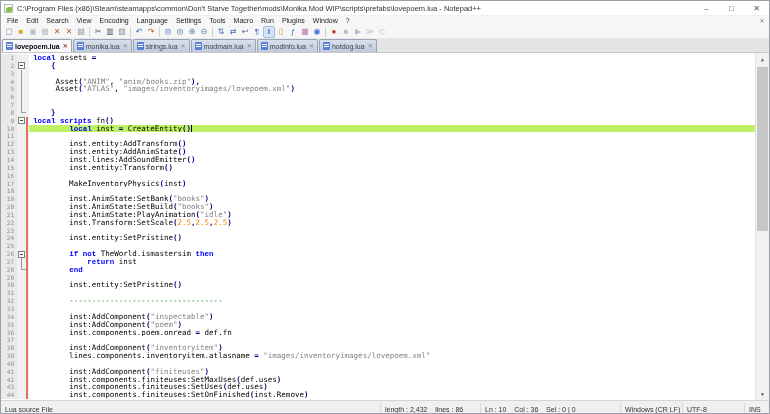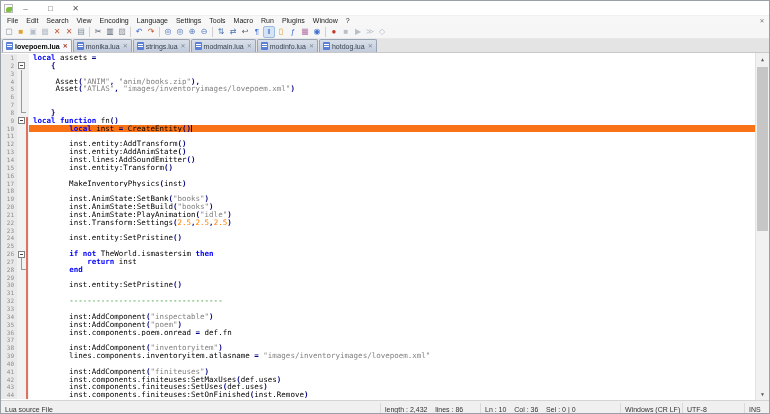--- a/index.html
+++ b/index.html
@@ -43,22 +43,22 @@
   .code-area { flex:1; overflow:hidden; padding-top:1px; }
   .row { display:flex; height:7.85px; line-height:7.85px; font-size:7.5px; }
   .ln { width:16px; flex:0 0 auto; background:#e9e9e9; color:#8c8c8c; text-align:right; padding-right:3px; font-size:6px; font-family:"DejaVu Sans Mono", monospace; }
   .fold { width:12px; flex:0 0 auto; background:#f1f1f1; position:relative; display:flex; align-items:center; }
   .fbox { width:7px; height:7px; border:1px solid #808080; background:#fff; position:relative; margin-left:1px; z-index:2; }
   .fbox::after { content:""; position:absolute; left:1px; right:1px; top:2px; height:1px; background:#444; }
   .fline { width:1px; height:100%; background:#9a9a9a; margin-left:4px; }
   .fcorner { width:5px; height:55%; border-left:1px solid #9a9a9a; border-bottom:1px solid #9a9a9a; align-self:flex-start; margin-left:4px; }
   .chg { position:absolute; right:1px; top:0; bottom:0; width:2px; background:#e0705f; z-index:1; }
   .txt { flex:1; white-space:pre; padding-left:4px; color:#000; overflow:hidden; }
-  .row.cur .txt { background:#f97316; }
-  .tk { color:#0000ff; font-weight:bold; }
+  .row.cur .txt { background:#bef264; }
+  .tk { color:#0000ff; font-weight:bold;font-family:Liberation Mono, monospace; }
   .ts { color:#808080; }
   .to { color:#000080; font-weight:bold; }
   .tn { color:#ff8000; }
   .tc { color:#008000; }
   .tp { color:#000;text-align:center; }
   .caret { display:inline-block; width:1px; height:7px; background:#000; vertical-align:-1px; }
   
   .vscroll { width:14px; flex:0 0 auto; background:#f1f1f1; border-left:1px solid #e2e2e2; position:relative; }
   .sc-arrow { position:absolute; left:0; right:0; height:12px; font-size:5px; text-align:center; line-height:12px; color:#5c5c5c; }
   .sc-up { top:0; } .sc-down { bottom:0; }
@@ -70,20 +70,21 @@
   .st-len { width:100px; } .st-pos { width:140px; } .st-eol { width:62px; } .st-enc { width:62px; }
   .st-ins { width:24px; border-right:none; }
 </style>
 </head>
 <body>
 
 <div class="window">
 
   <div class="titlebar">
     <span class="app-icon"></span>
+    <span class="title-text">C:\Program Files (x86)\Steam\steamapps\common\Don't Starve Together\mods\Monika Mod WIP\scripts\prefabs\lovepoem.lua - Notepad++</span>
     <span class="win-controls">
       <span class="win-btn">–</span>
       <span class="win-btn">□</span>
       <span class="win-btn">✕</span>
     </span>
   </div>
 
   <div class="menubar">
     <span class="menu-items">
         <span class="menu-item">File</span>
@@ -229,21 +230,21 @@
             <span class="fcorner"></span>
           </span>
           <span class="txt"><span class="tp">    </span><span class="to">}</span></span>
         </div>
         <div class="row">
           <span class="ln">9</span>
           <span class="fold">
             <span class="fbox"></span>
             <span class="chg"></span>
           </span>
-          <span class="txt"><span class="tk">local</span><span class="tp"> </span><span class="tk">function</span><span class="tp"> fn</span><span class="to">()</span></span>
+          <span class="txt"><span class="tk">local</span><span class="tp"> </span><span class="tk">scripts</span><span class="tp"> fn</span><span class="to">()</span></span>
         </div>
         <div class="row cur">
           <span class="ln">10</span>
           <span class="fold">
             <span class="chg"></span>
           </span>
           <span class="txt"><span class="tp">        </span><span class="tk">local</span><span class="tp"> inst </span><span class="to">=</span><span class="tp"> CreateEntity</span><span class="to">()</span><span class="caret"></span></span>
         </div>
         <div class="row">
           <span class="ln">11</span>
@@ -320,21 +321,21 @@
           <span class="fold">
             <span class="chg"></span>
           </span>
           <span class="txt"><span class="tp">        inst.AnimState:PlayAnimation</span><span class="to">(</span><span class="ts">"idle"</span><span class="to">)</span></span>
         </div>
         <div class="row">
           <span class="ln">22</span>
           <span class="fold">
             <span class="chg"></span>
           </span>
-          <span class="txt"><span class="tp">        inst.Transform:Settings</span><span class="to">(</span><span class="tn">2.5</span><span class="to">,</span><span class="tn">2.5</span><span class="to">,</span><span class="tn">2.5</span><span class="to">)</span></span>
+          <span class="txt"><span class="tp">        inst.Transform:SetScale</span><span class="to">(</span><span class="tn">2.5</span><span class="to">,</span><span class="tn">2.5</span><span class="to">,</span><span class="tn">2.5</span><span class="to">)</span></span>
         </div>
         <div class="row">
           <span class="ln">23</span>
           <span class="fold">
             <span class="chg"></span>
           </span>
           <span class="txt"></span>
         </div>
         <div class="row">
           <span class="ln">24</span>

